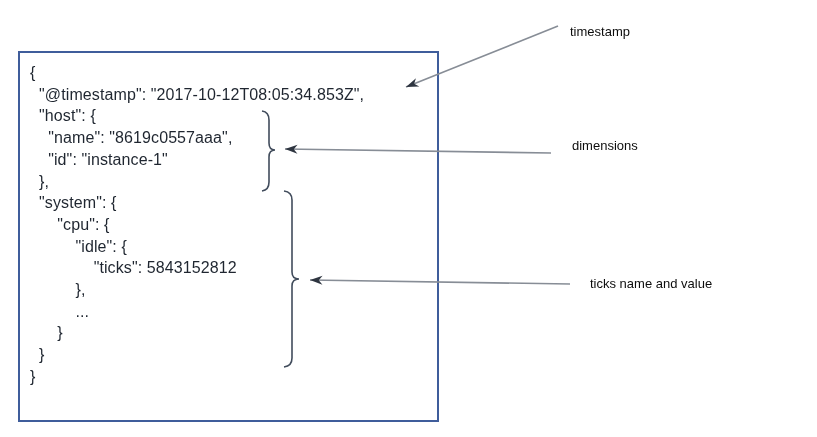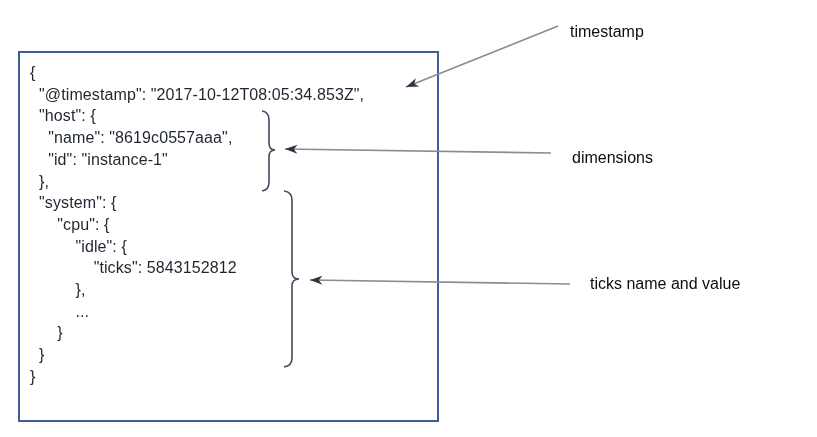--- a/index.html
+++ b/index.html
@@ -36,26 +36,26 @@
     top: 62px;
     color: var(--code-text);
     font-size: 16px;
     line-height: 21.7px;
     letter-spacing: 0.1px;
   }
   .code-line { white-space: pre; }
   .annotation-label {
     position: absolute;
     color: var(--label-text);
-    font-size: 16px;
+    font-size: 13px;
     line-height: 22px;
     white-space: nowrap;
   }
   #label-timestamp { left: 570px; top: 21px; }
-  #label-dimensions { left: 572px; top: 147px; }
+  #label-dimensions { left: 572px; top: 135px; }
   #label-metric { left: 590px; top: 273px; }
   .overlay {
     position: absolute;
     left: 0; top: 0;
     width: 817px; height: 437px;
     pointer-events: none;
   }
   .arrow-line { stroke: var(--arrow-line); stroke-width: 1.6; fill: none; }
   .arrow-head { fill: var(--arrow-head); }
   .brace-path { stroke: var(--brace); stroke-width: 1.6; fill: none; }

